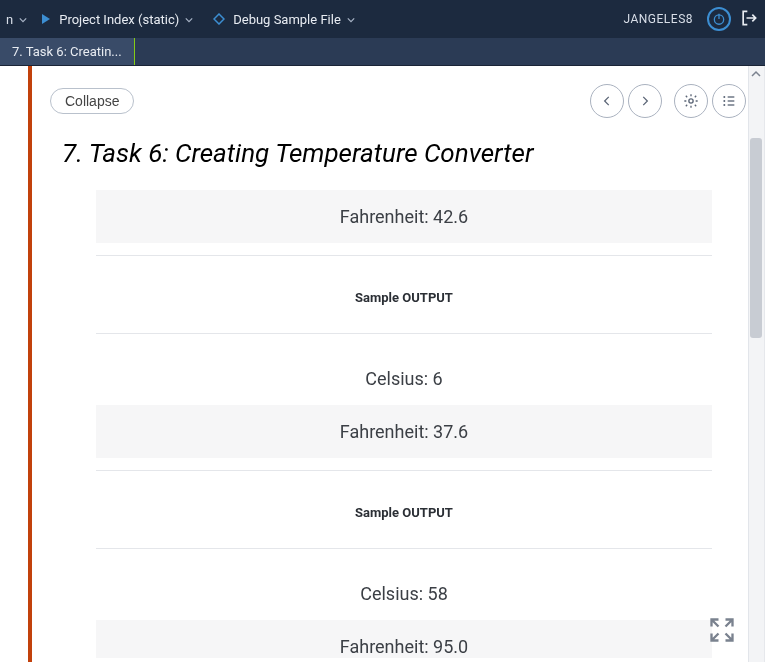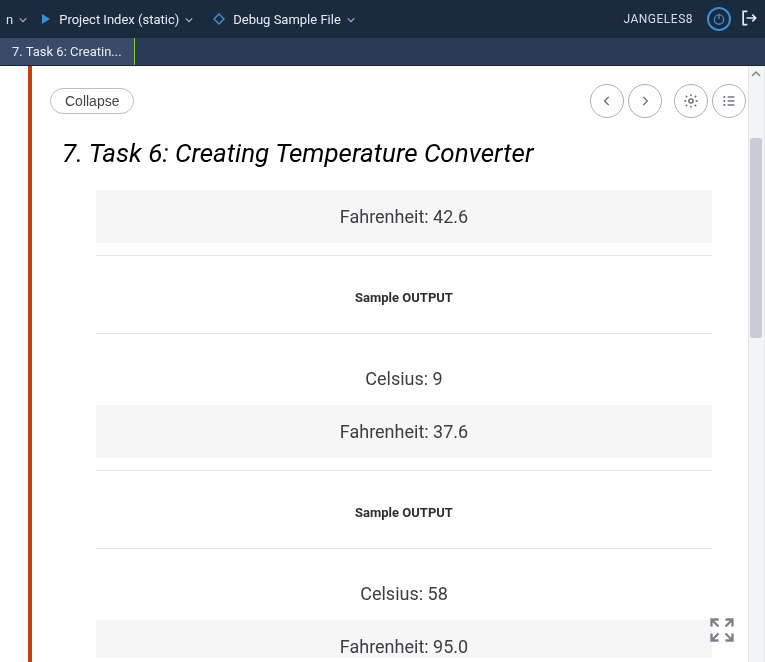--- a/index.html
+++ b/index.html
@@ -243,21 +243,21 @@
     </span>
   </div>
 
   <div class="doc">
     <h1>7. Task 6: Creating Temperature Converter</h1>
     <div class="block-wrap" id="rows-container">
         <div class="row shade">Fahrenheit: 42.6</div>
         <hr class="sep">
         <div class="row heading">Sample OUTPUT</div>
         <hr class="sep">
-        <div class="row">Celsius: 9</div>
+        <div class="row">Celsius: 6</div>
         <div class="row shade">Fahrenheit: 37.6</div>
         <hr class="sep">
         <div class="row heading">Sample OUTPUT</div>
         <hr class="sep">
         <div class="row">Celsius: 58</div>
         <div class="row shade">Fahrenheit: 95.0</div>
       </div>
   </div>
 
   <div class="scroll-track">

